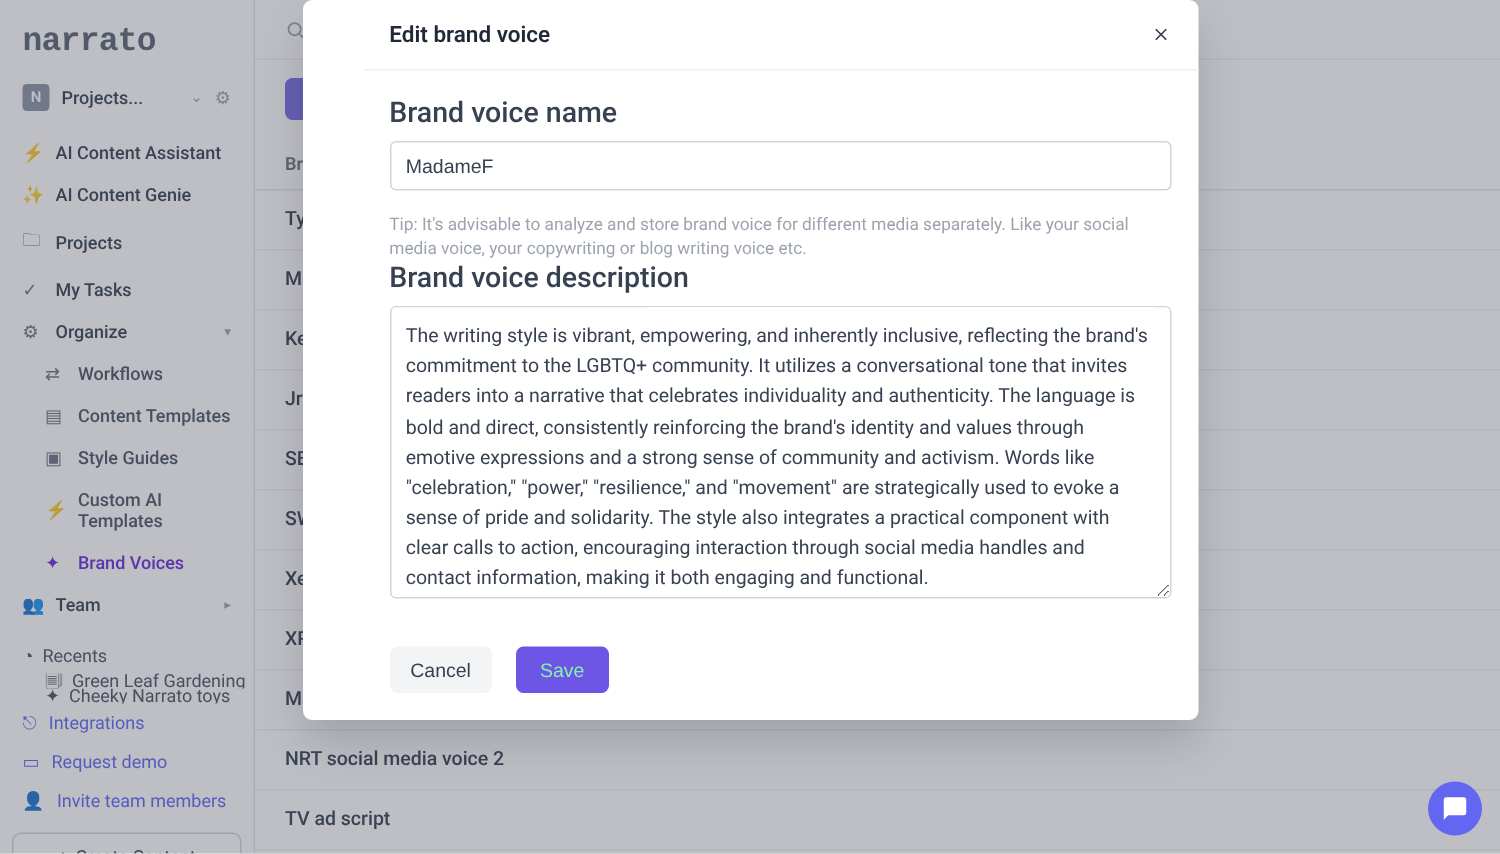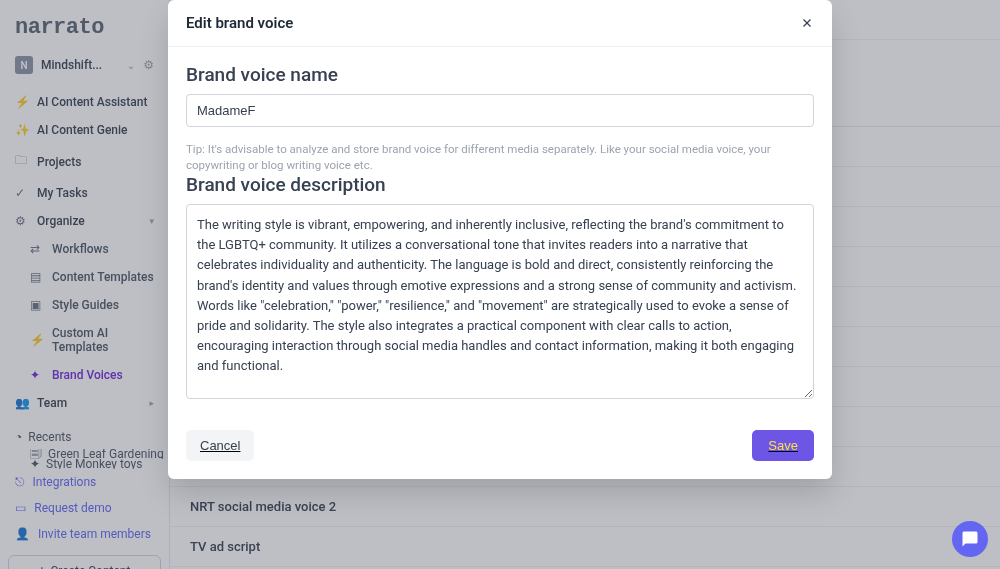--- a/index.html
+++ b/index.html
@@ -31,44 +31,44 @@
     
     .main { margin-left: 170px; height: 100%; overflow: hidden; }
     .topbar { padding: 12px 20px; border-bottom: 1px solid #f0f0f0; display: flex; gap: 10px; align-items: center; color: #9ca3af; font-size: 13px;}
     .actions { display: flex; gap: 10px; padding: 12px 20px;}
     .new-btn { background: #7c6de6; color: #fff; border: none; padding: 7px 12px; border-radius: 5px; font-size: 12px; display: flex; align-items: center; gap: 5px; }
     .search-btn { background: #f3f4f6; color: #6b7280; border: none; padding: 7px 12px; border-radius: 5px; font-size: 12px; display: flex; align-items: center; gap: 5px;}
     .list-header { padding: 10px 20px; border-bottom: 1px solid #e5e7eb; color: #6b7280; font-weight: 600; font-size: 12px;}
     .list-row { padding: 12px 20px; border-bottom: 1px solid #f0f0f0; color: #374151; font-size: 13px; font-weight: 500;}
     
     .overlay { position: absolute; inset: 0; background: rgba(66,73,88,0.35); display: flex; align-items: flex-start; justify-content: center; }
-    .modal { width: 664px; background: #fff; border-radius: 6px; box-shadow: 0 15px 30px rgba(0,0,0,0.15); margin-top: 0; max-height: 569px; display: flex; flex-direction: column;}
+    .modal { width: 597px; background: #fff; border-radius: 6px; box-shadow: 0 15px 30px rgba(0,0,0,0.15); margin-top: 0; max-height: 569px; display: flex; flex-direction: column; padding-left: 40px;}
     .modal-header { padding: 14px 18px; display: flex; justify-content: space-between; align-items: center; border-bottom: 1px solid #f0f0f0;}
     .modal-title { font-size: 15px; font-weight: 600; color: #1f2937; }
     .close { color: #6b7280; font-size: 15px; cursor: pointer; }
     .modal-body { padding: 16px 18px; }
     .label { font-size: 19px; font-weight: 500; color: #374151; margin-bottom: 8px; display: block;}
     .input { width: 100%; padding: 8px 10px; border: 1px solid #d1d5db; border-radius: 4px; font-size: 13px; color: #374151; }
     .tip { font-size: 11.5px; color: #9ca3af; margin-top: 14px; line-height: 1.4;}
     .field2 { }
     .textarea { width: 100%; padding: 10px; border: 1px solid #d1d5db; border-radius: 4px; font-size: 13px; color: #374151; line-height: 1.55; font-family: inherit; resize: vertical; height: 195px; }
-    .modal-footer { padding: 12px 18px 18px; display: flex; justify-content: space-between; gap: 0; text-decoration: underline;}
+    .modal-footer { padding: 12px 18px 18px; display: flex; justify-content: flex-start; gap: 16px;}
     .btn-cancel { background: #f3f4f6; color: #374151; border: none; padding: 8px 14px; border-radius: 5px; font-size: 13px;}
-    .btn-save { background: #6d56e6; color: #fde047; border: none; padding: 8px 16px; border-radius: 5px; font-size: 13px; }
+    .btn-save { background: #6d56e6; color: #86efac; border: none; padding: 8px 16px; border-radius: 5px; font-size: 13px; }
     .chat-bubble { position: absolute; bottom: 12px; right: 12px; width: 36px; height: 36px; background: #6366f1; border-radius: 50%; display: flex; align-items: center; justify-content: center; color: #fff; }
     svg { display: block; }
   </style>
 </head>
 <body>
 
 <div class="sidebar">
   <div class="logo">narrato</div>
   <div class="workspace">
     <div class="ws-badge">N</div>
-    <div class="ws-name">Mindshift...</div>
+    <div class="ws-name">Projects...</div>
     <span class="ws-chev">⌄</span>
     <span class="ws-gear">⚙</span>
   </div>
   <div class="nav-list">
     <div class="nav-item">
         <span class="nav-icon">⚡</span>
         <span>AI Content Assistant</span>
       </div>
     <div class="nav-item">
         <span class="nav-icon">✨</span>
@@ -117,21 +117,21 @@
   <div class="recents-sec">
       <span>◔</span>
       <span>Recents</span>
     </div>
   <div class="recent-item">
       <span>🗐</span>
       <span>Green Leaf Gardening</span>
     </div>
   <div class="recent-item">
       <span>✦</span>
-      <span>Style Monkey toys</span>
+      <span>Cheeky Narrato toys</span>
     </div>
   <div class="footer">
       <span>⎋</span>
       <span>Integrations</span>
     </div>
   <div class="footer">
       <span>▭</span>
       <span>Request demo</span>
     </div>
   <div class="footer">

